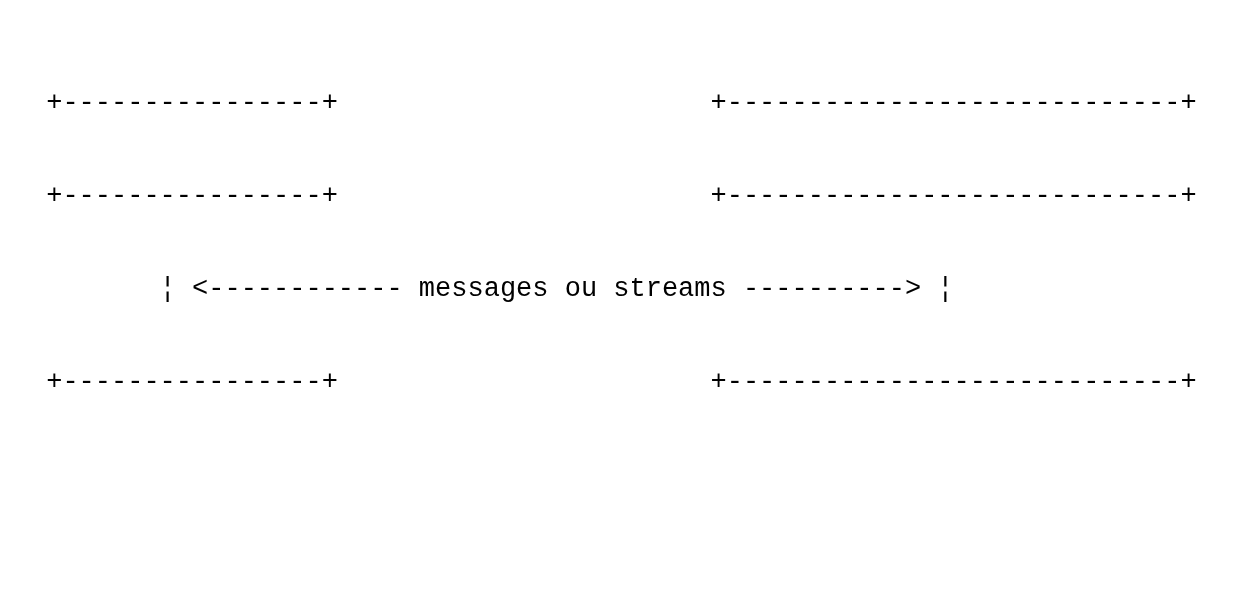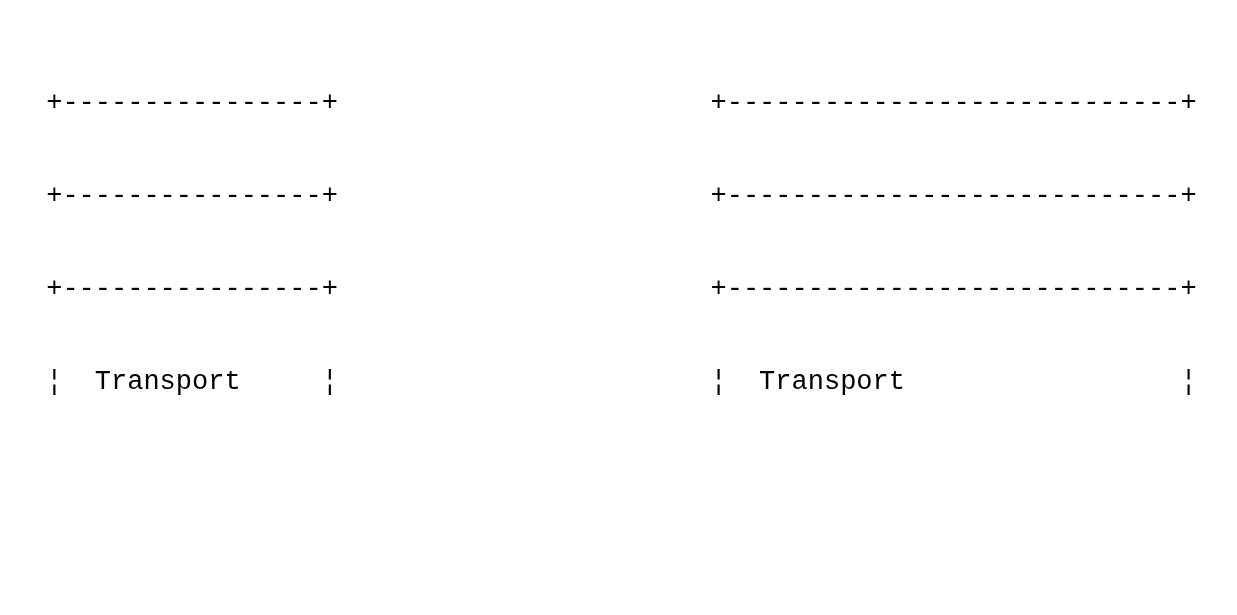--- a/index.html
+++ b/index.html
@@ -27,22 +27,22 @@
     white-space: pre;
   }
 </style>
 </head>
 <body>
 
 <div class="stage">
   <div class="ascii-diagram">
     <div class="line"> +----------------+                       +----------------------------+</div>
     <div class="line"> +----------------+                       +----------------------------+</div>
+    <div class="line">        ¦ &lt;------------ messages ou streams ----------&gt; ¦</div>
     <div class="line"> +----------------+                       +----------------------------+</div>
-    <div class="line"> ¦  Transport     ¦                       ¦  Transport                 ¦</div>
     
     
     
     
     
     
     
     
     
     

